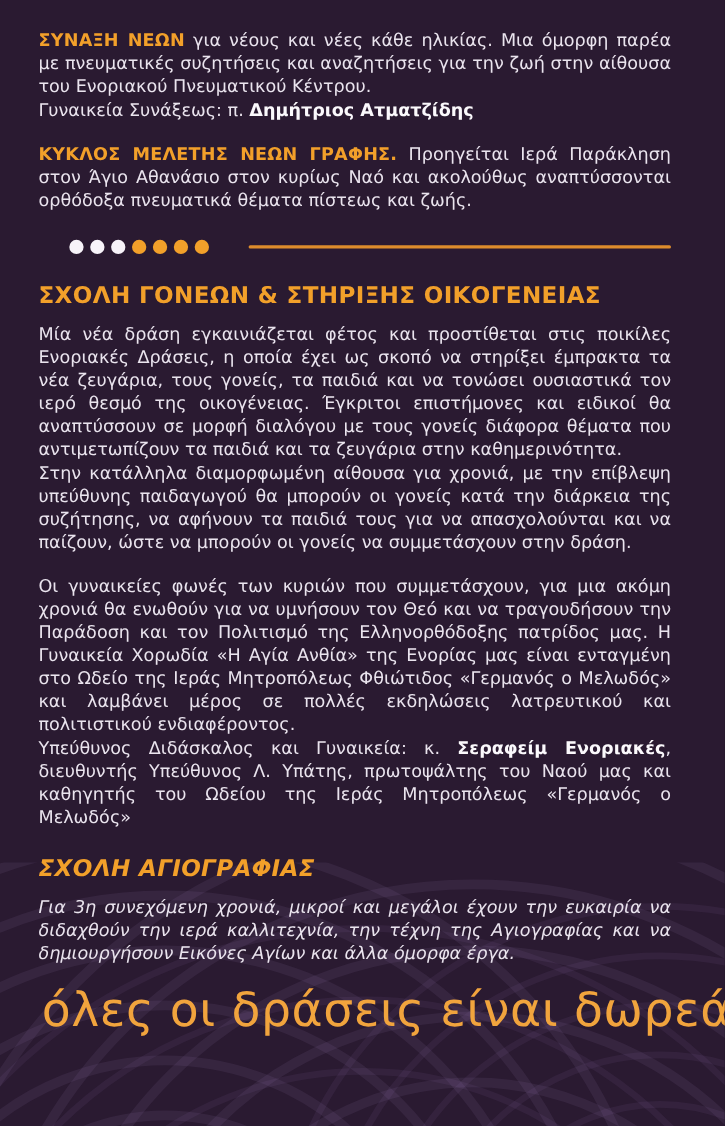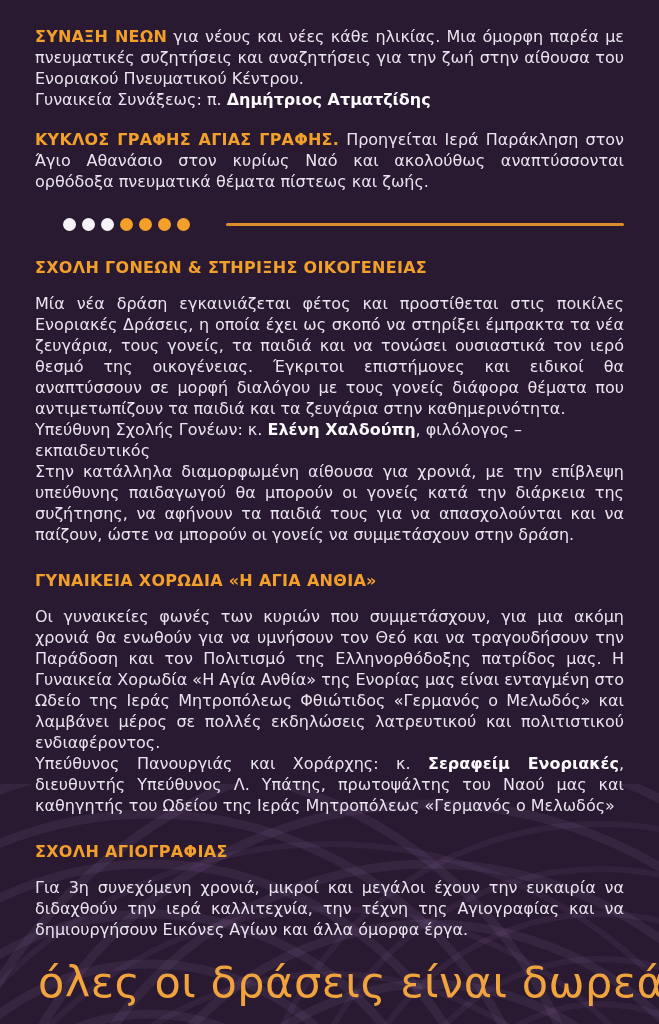--- a/index.html
+++ b/index.html
@@ -9,21 +9,21 @@
     width: 659px;
     height: 1024px;
     background: #2a1a31;
     overflow: hidden;
     font-family: "DejaVu Sans", "Liberation Sans", sans-serif;
     color: #eae4ee;
   }
   .content {
     position: relative;
     z-index: 2;
-    padding: 26px 35px 0 35px;
+    padding: 26px 49px 0 35px;
   }
   p.body {
     font-size: 16px;
     line-height: 21px;
     text-align: justify;
     color: #eae4ee;
   }
   p.resp {
     font-size: 16px;
     line-height: 21px;
@@ -54,21 +54,21 @@
   .dot.o { background: #f2a02a; }
   .divider .rule {
     flex: 1 1 auto;
     height: 3px;
     margin-left: 30px;
     background: #dd8c2c;
     border-radius: 2px;
   }
   h2.block-heading {
     color: #f2a02a;
-    font-size: 16px;
+    font-size: 21px;
     line-height: 24px;
     font-weight: bold;
     letter-spacing: 0.3px;
     margin-top: 24px;
     margin-bottom: 13px;
   }
   .footer-tagline {
     position: relative;
     z-index: 2;
     margin-top: 16px;
@@ -92,48 +92,46 @@
 
 <div class="page">
   <div class="content">
 
     <div class="section">
       <p class="body"><b class="inline-heading">ΣΥΝΑΞΗ ΝΕΩΝ</b><span> για νέους και νέες κάθε ηλικίας. Μια όμορφη παρέα με πνευματικές συζητήσεις και αναζητήσεις για την ζωή στην αίθουσα του Ενοριακού Πνευματικού Κέντρου.</span></p>
       <p class="resp"><span>Γυναικεία Συνάξεως: π. </span><b>Δημήτριος Ατματζίδης</b></p>
     </div>
 
     <div class="section">
-      <p class="body"><b class="inline-heading">ΚΥΚΛΟΣ ΓΡΑΦΗΣ ΑΓΙΑΣ ΓΡΑΦΗΣ.</b><span> Προηγείται Ιερά Παράκληση στον Άγιο Αθανάσιο στον κυρίως Ναό και ακολούθως αναπτύσσονται ορθόδοξα πνευματικά θέματα πίστεως και ζωής.</span></p>
+      <p class="body"><b class="inline-heading">ΚΥΚΛΟΣ ΜΕΛΕΤΗΣ ΝΕΩΝ ΓΡΑΦΗΣ.</b><span> Προηγείται Ιερά Παράκληση στον Άγιο Αθανάσιο στον κυρίως Ναό και ακολούθως αναπτύσσονται ορθόδοξα πνευματικά θέματα πίστεως και ζωής.</span></p>
     </div>
 
     <div class="divider">
       <span class="dot w"></span>
       <span class="dot w"></span>
       <span class="dot w"></span>
       <span class="dot o"></span>
       <span class="dot o"></span>
       <span class="dot o"></span>
       <span class="dot o"></span>
       <span class="rule"></span>
     </div>
 
     <div class="section">
       <h2 class="block-heading">ΣΧΟΛΗ ΓΟΝΕΩΝ &amp; ΣΤΗΡΙΞΗΣ ΟΙΚΟΓΕΝΕΙΑΣ</h2>
       <p class="body">Μία νέα δράση εγκαινιάζεται φέτος και προστίθεται στις ποικίλες Ενοριακές Δράσεις, η οποία έχει ως σκοπό να στηρίξει έμπρακτα τα νέα ζευγάρια, τους γονείς, τα παιδιά και να τονώσει ουσιαστικά τον ιερό θεσμό της οικογένειας. Έγκριτοι επιστήμονες και ειδικοί θα αναπτύσσουν σε μορφή διαλόγου με τους γονείς διάφορα θέματα που αντιμετωπίζουν τα παιδιά και τα ζευγάρια στην καθημερινότητα.</p>
-      <p class="resp"><span>Υπεύθυνη Σχολής Γονέων: κ. </span><b>Ελένη Χαλδούπη</b><span>, φιλόλογος – εκπαιδευτικός</span></p>
       <p class="body">Στην κατάλληλα διαμορφωμένη αίθουσα για χρονιά, με την επίβλεψη υπεύθυνης παιδαγωγού θα μπορούν οι γονείς κατά την διάρκεια της συζήτησης, να αφήνουν τα παιδιά τους για να απασχολούνται και να παίζουν, ώστε να μπορούν οι γονείς να συμμετάσχουν στην δράση.</p>
     </div>
 
     <div class="section">
-      <h2 class="block-heading">ΓΥΝΑΙΚΕΙΑ ΧΟΡΩΔΙΑ «Η ΑΓΙΑ ΑΝΘΙΑ»</h2>
       <p class="body">Οι γυναικείες φωνές των κυριών που συμμετάσχουν, για μια ακόμη χρονιά θα ενωθούν για να υμνήσουν τον Θεό και να τραγουδήσουν την Παράδοση και τον Πολιτισμό της Ελληνορθόδοξης πατρίδος μας. Η Γυναικεία Χορωδία «Η Αγία Ανθία» της Ενορίας μας είναι ενταγμένη στο Ωδείο της Ιεράς Μητροπόλεως Φθιώτιδος «Γερμανός ο Μελωδός» και λαμβάνει μέρος σε πολλές εκδηλώσεις λατρευτικού και πολιτιστικού ενδιαφέροντος.</p>
-      <p class="resp" style="text-align: justify;"><span>Υπεύθυνος Πανουργιάς και Χοράρχης: κ. </span><b>Σεραφείμ Ενοριακές</b><span>, διευθυντής Υπεύθυνος Λ. Υπάτης, πρωτοψάλτης του Ναού μας και καθηγητής του Ωδείου της Ιεράς Μητροπόλεως «Γερμανός ο Μελωδός»</span></p>
+      <p class="resp" style="text-align: justify;"><span>Υπεύθυνος Διδάσκαλος και Γυναικεία: κ. </span><b>Σεραφείμ Ενοριακές</b><span>, διευθυντής Υπεύθυνος Λ. Υπάτης, πρωτοψάλτης του Ναού μας και καθηγητής του Ωδείου της Ιεράς Μητροπόλεως «Γερμανός ο Μελωδός»</span></p>
     </div>
 
-    <div class="section" style="margin-bottom: 16px;">
+    <div class="section" style="margin-bottom: 16px; font-style: italic;">
       <h2 class="block-heading">ΣΧΟΛΗ ΑΓΙΟΓΡΑΦΙΑΣ</h2>
       <p class="body">Για 3η συνεχόμενη χρονιά, μικροί και μεγάλοι έχουν την ευκαιρία να διδαχθούν την ιερά καλλιτεχνία, την τέχνη της Αγιογραφίας και να δημιουργήσουν Εικόνες Αγίων και άλλα όμορφα έργα.</p>
     </div>
   </div>
 
   <div class="footer-tagline">όλες οι δράσεις είναι δωρεάν</div>
 
   <svg class="rings" viewBox="0 0 659 240" xmlns="http://www.w3.org/2000/svg" aria-hidden="true">
     <g fill="none" stroke="#9b7fb8" stroke-opacity="0.11" stroke-width="9">
       <circle cx="150" cy="430" r="100"></circle>

